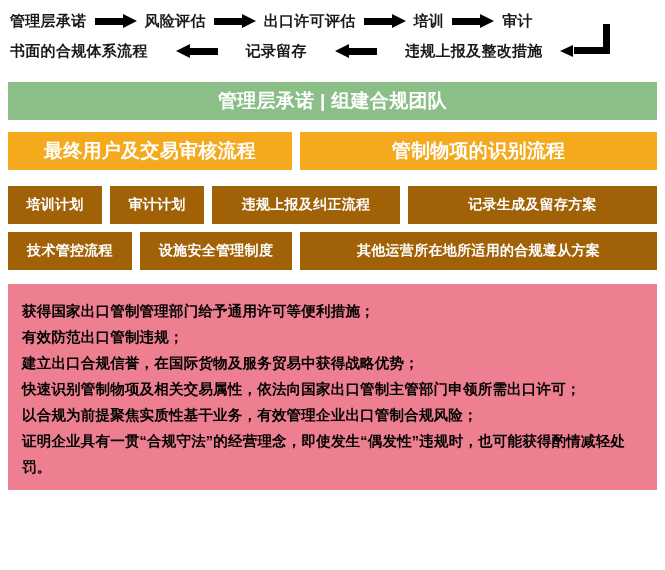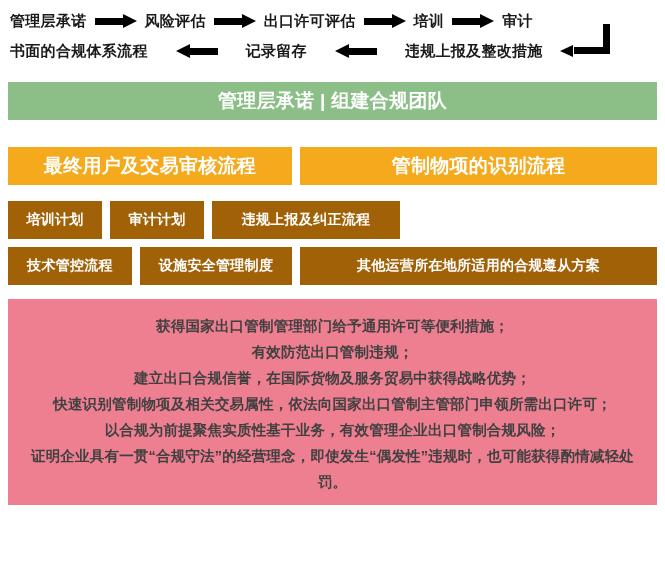--- a/index.html
+++ b/index.html
@@ -150,23 +150,22 @@
   .blue {
     background: #a16207;
     height: 38px;
     font-size: 14px;
   }
   .pink {
     background: #ee7f91;
     width: 100%;
     margin-top: 14px;
     padding: 14px 14px 10px 14px;
-    color: #404040;
+    color: #000000;
     box-sizing: border-box;
-    text-align: center;
   }
   .pink .line {
     font-size: 14.5px;
     font-weight: bold;
     line-height: 26px;
     letter-spacing: 0.2px;
   }
 </style>
 </head>
 <body>
@@ -213,29 +212,30 @@
       <span class="vert"></span>
         <span class="horiz"></span>
         <span class="head"></span>
     </span>
   </div>
 
   <div class="band" style="margin-top:16px;">
     <div class="box green">管理层承诺 | 组建合规团队</div>
   </div>
 
-  <div class="band" style="margin-top:27px;">
+  <div class="band" style="margin-top:12px;">
     <div class="box orange" style="flex: 0 0 284px;">最终用户及交易审核流程</div>
     <div class="box orange" style="flex: 1 1 auto;">管制物项的识别流程</div>
   </div>
 
   <div class="band" style="margin-top:16px;">
     <div class="box blue" style="flex: 0 0 94px;">培训计划</div>
     <div class="box blue" style="flex: 0 0 94px; text-align: right;">审计计划</div>
     <div class="box blue" style="flex: 0 0 188px;">违规上报及纠正流程</div>
+    <div class="box blue" style="flex: 1 1 auto;">记录生成及留存方案</div>
   </div>
 
   <div class="band" style="margin-top:8px;">
     <div class="box blue" style="flex: 0 0 124px;">技术管控流程</div>
     <div class="box blue" style="flex: 0 0 152px;">设施安全管理制度</div>
     <div class="box blue" style="flex: 1 1 auto;">其他运营所在地所适用的合规遵从方案</div>
   </div>
 
   <div class="pink">
     <div class="line">获得国家出口管制管理部门给予通用许可等便利措施；</div>

